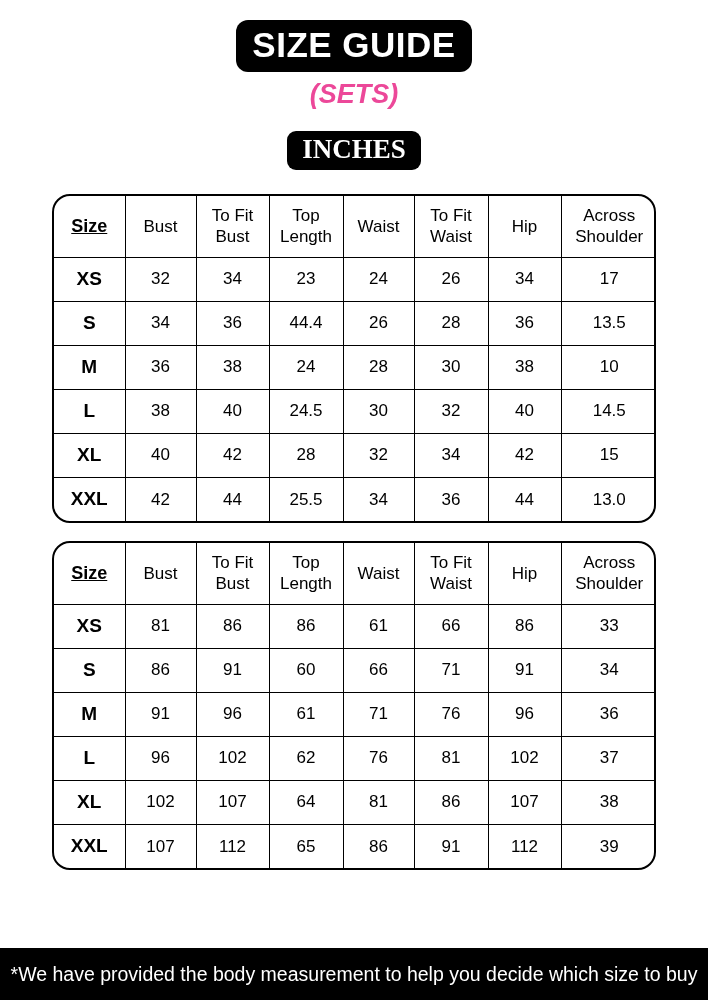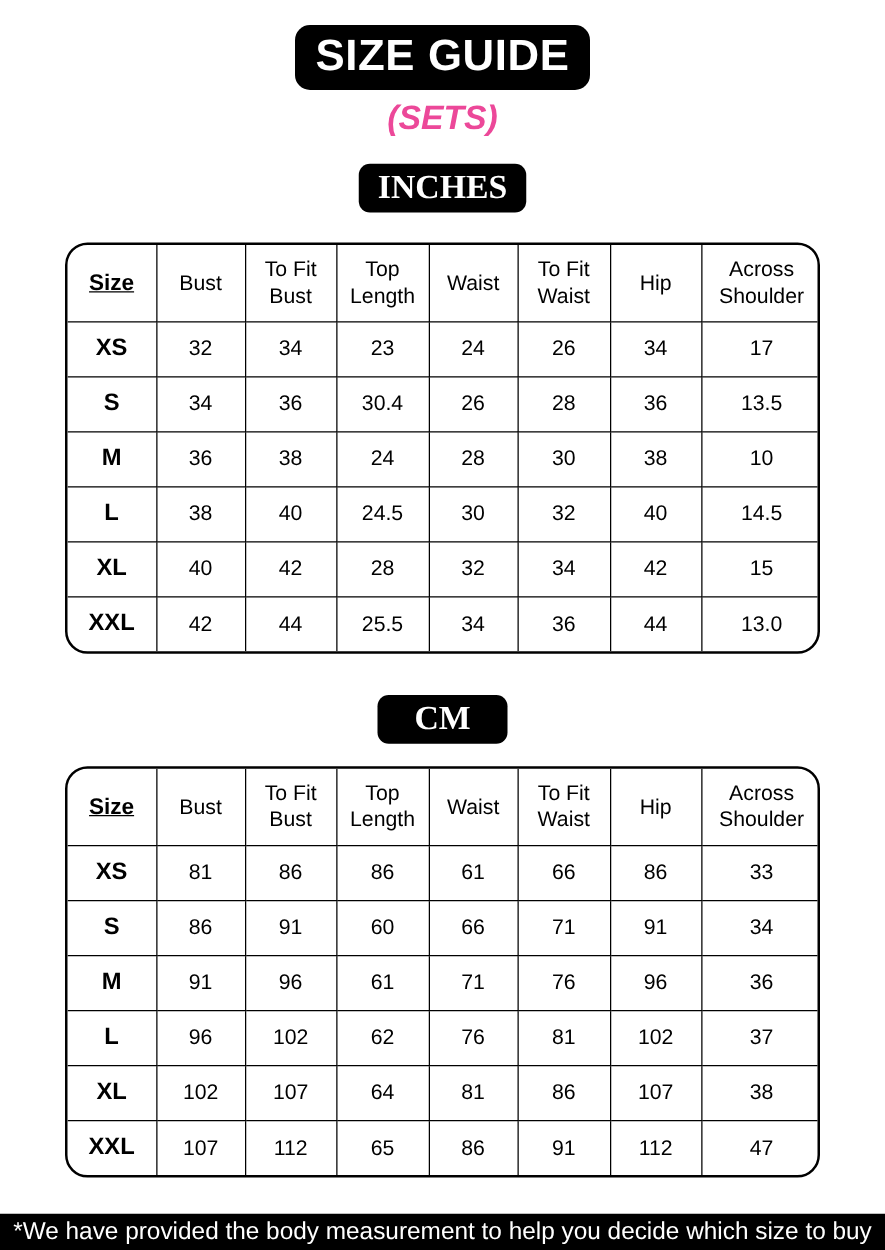--- a/index.html
+++ b/index.html
@@ -84,21 +84,21 @@
   th:first-child, td:first-child { border-left: none; }
   th:last-child, td:last-child { border-right: none; }
   thead tr th { border-top: none; }
   tbody tr:last-child th, tbody tr:last-child td { border-bottom: none; }
 
   .footer-bar {
     position: absolute;
     left: 0;
     bottom: 0;
     width: 708px;
-    height: 29px;
+    height: 52px;
     background: #000000;
     color: #ffffff;
     display: flex;
     align-items: center;
     justify-content: center;
     font-size: 19.5px;
   }
 </style>
 </head>
 <body>
@@ -143,21 +143,21 @@
             <td>23</td>
             <td>24</td>
             <td>26</td>
             <td>34</td>
             <td>17</td>
           </tr>
           <tr>
             <th>S</th>
             <td>34</td>
             <td>36</td>
-            <td>30.4</td>
+            <td>44.4</td>
             <td>26</td>
             <td>28</td>
             <td>36</td>
             <td>13.5</td>
           </tr>
           <tr>
             <th>M</th>
             <td>36</td>
             <td>38</td>
             <td>24</td>
@@ -193,21 +193,20 @@
             <td>25.5</td>
             <td>34</td>
             <td>36</td>
             <td>44</td>
             <td>13.0</td>
           </tr>
         </tbody>
       </table>
   </div>
 
-  <div class="badge badge-unit badge-cm">CM</div>
 
   <div class="table-wrap second">
     <table>
       <colgroup>
         <col class="c1">
           <col class="c2">
           <col class="c3">
           <col class="c4">
         <col class="c5">
           <col class="c6">
@@ -278,21 +277,21 @@
             <td>38</td>
           </tr>
           <tr>
             <th>XXL</th>
             <td>107</td>
             <td>112</td>
             <td>65</td>
             <td>86</td>
             <td>91</td>
             <td>112</td>
-            <td>47</td>
+            <td>39</td>
           </tr>
         </tbody>
       </table>
   </div>
 
 </div>
 
 <div class="footer-bar">*We have provided the body measurement to help you decide which size to buy</div>
 
 </body></html>

